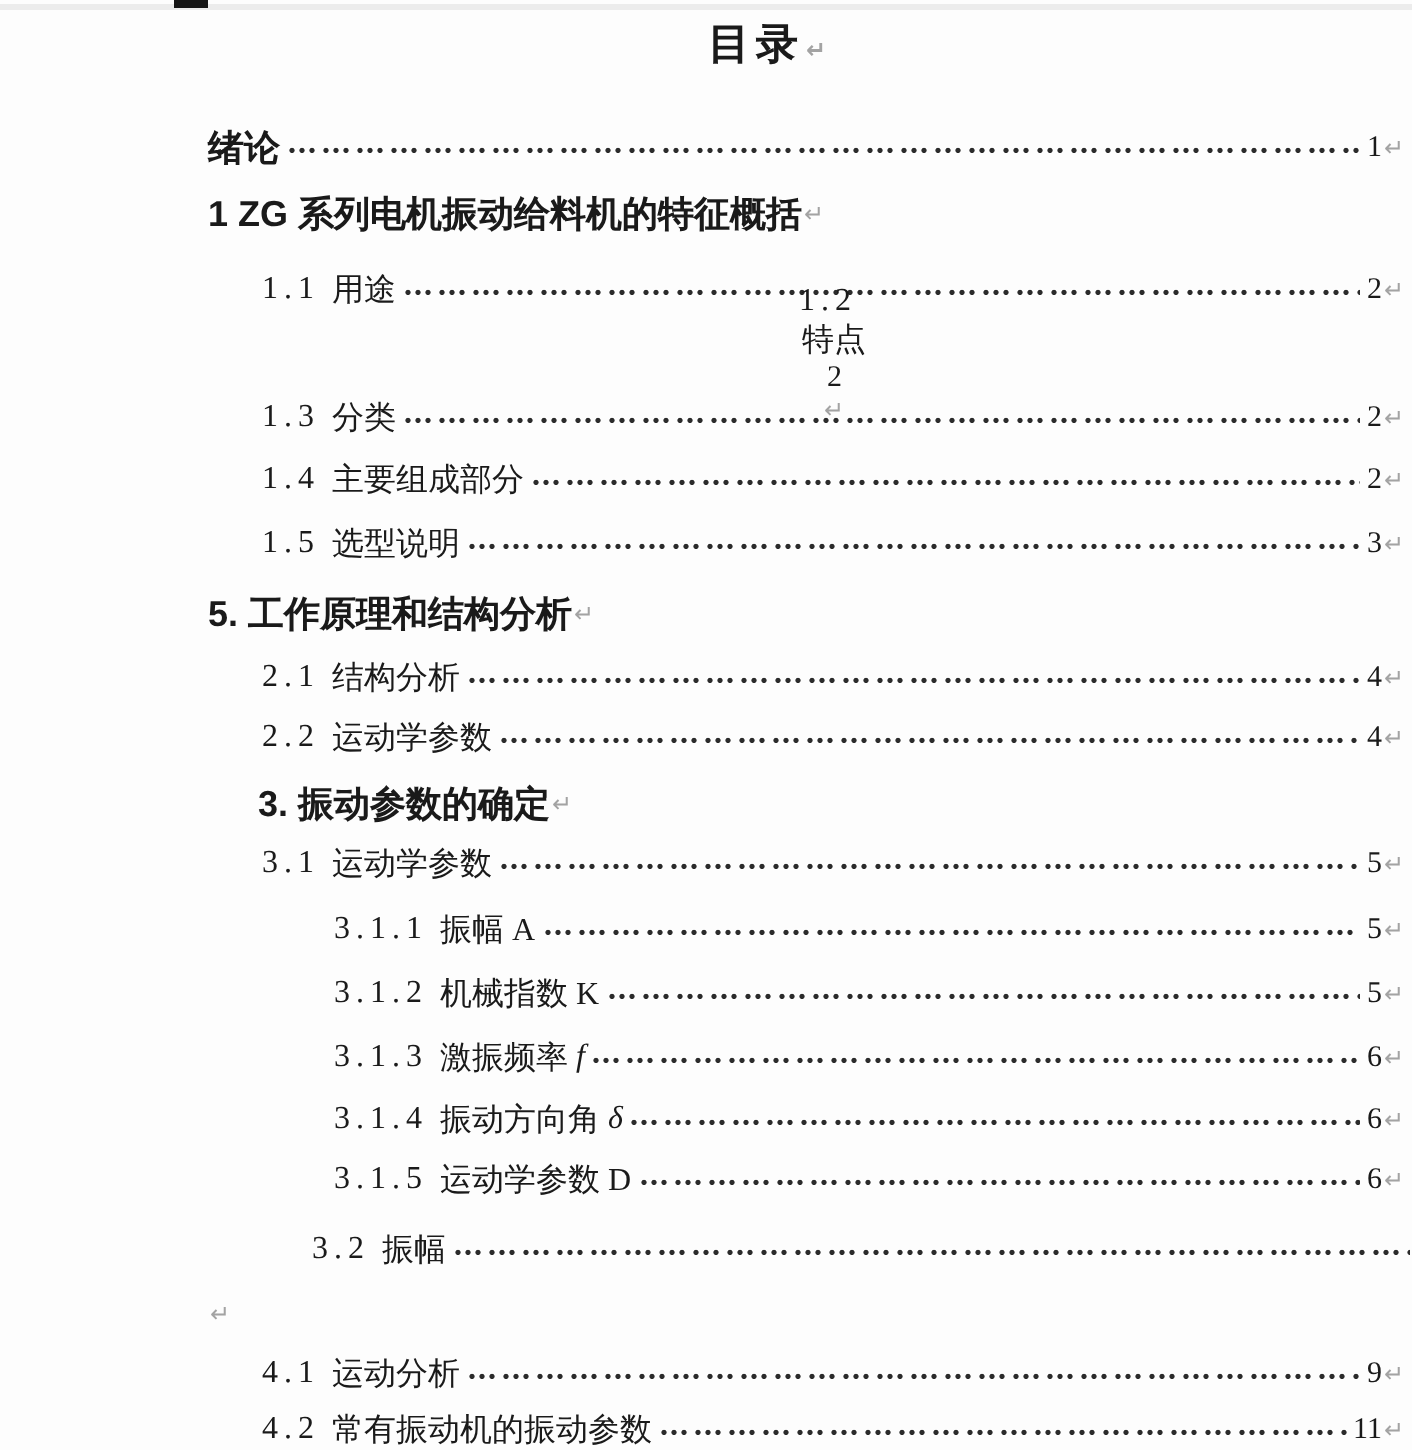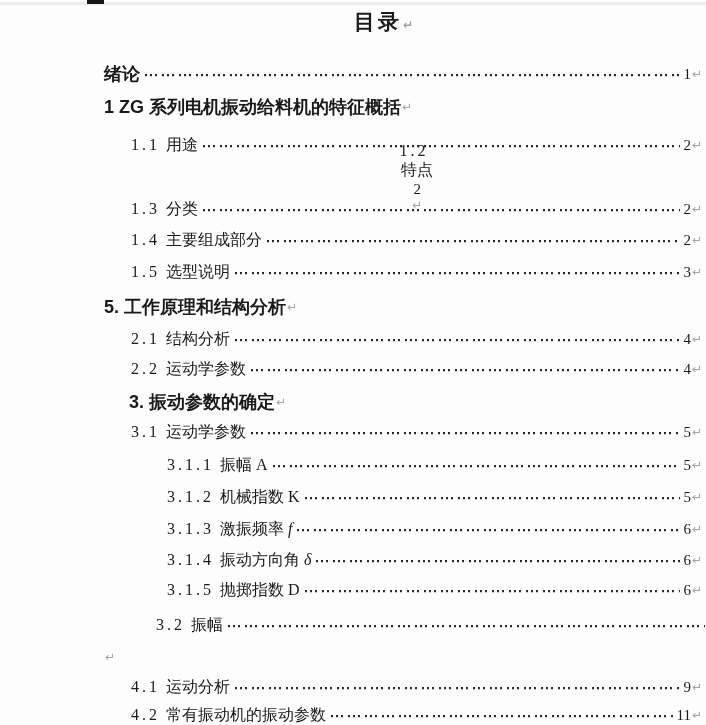--- a/index.html
+++ b/index.html
@@ -180,21 +180,21 @@
       <div class="row lvl2" style="top: 548px;">
         <span class="num">3.1.4</span>
         <span class="lbl">振动方向角</span>
         <span class="math">δ</span>
         <span class="dots"></span>
         <span class="pg">6</span>
         <span class="pilcrow">↵</span>
       </div>
       <div class="row lvl2" style="top: 578px;">
         <span class="num">3.1.5</span>
-        <span class="lbl">抛掷指数 D</span>
+        <span class="lbl">运动学参数 D</span>
         <span class="dots"></span>
         <span class="pg">6</span>
         <span class="pilcrow">↵</span>
       </div>
       <div class="row lvl1" style="top: 613px; margin-left: 25px;">
         <span class="num">3.2</span>
         <span class="lbl">振幅</span>
         <span class="dots"></span>
         <span class="pg">6</span>
         <span class="pilcrow">↵</span>

